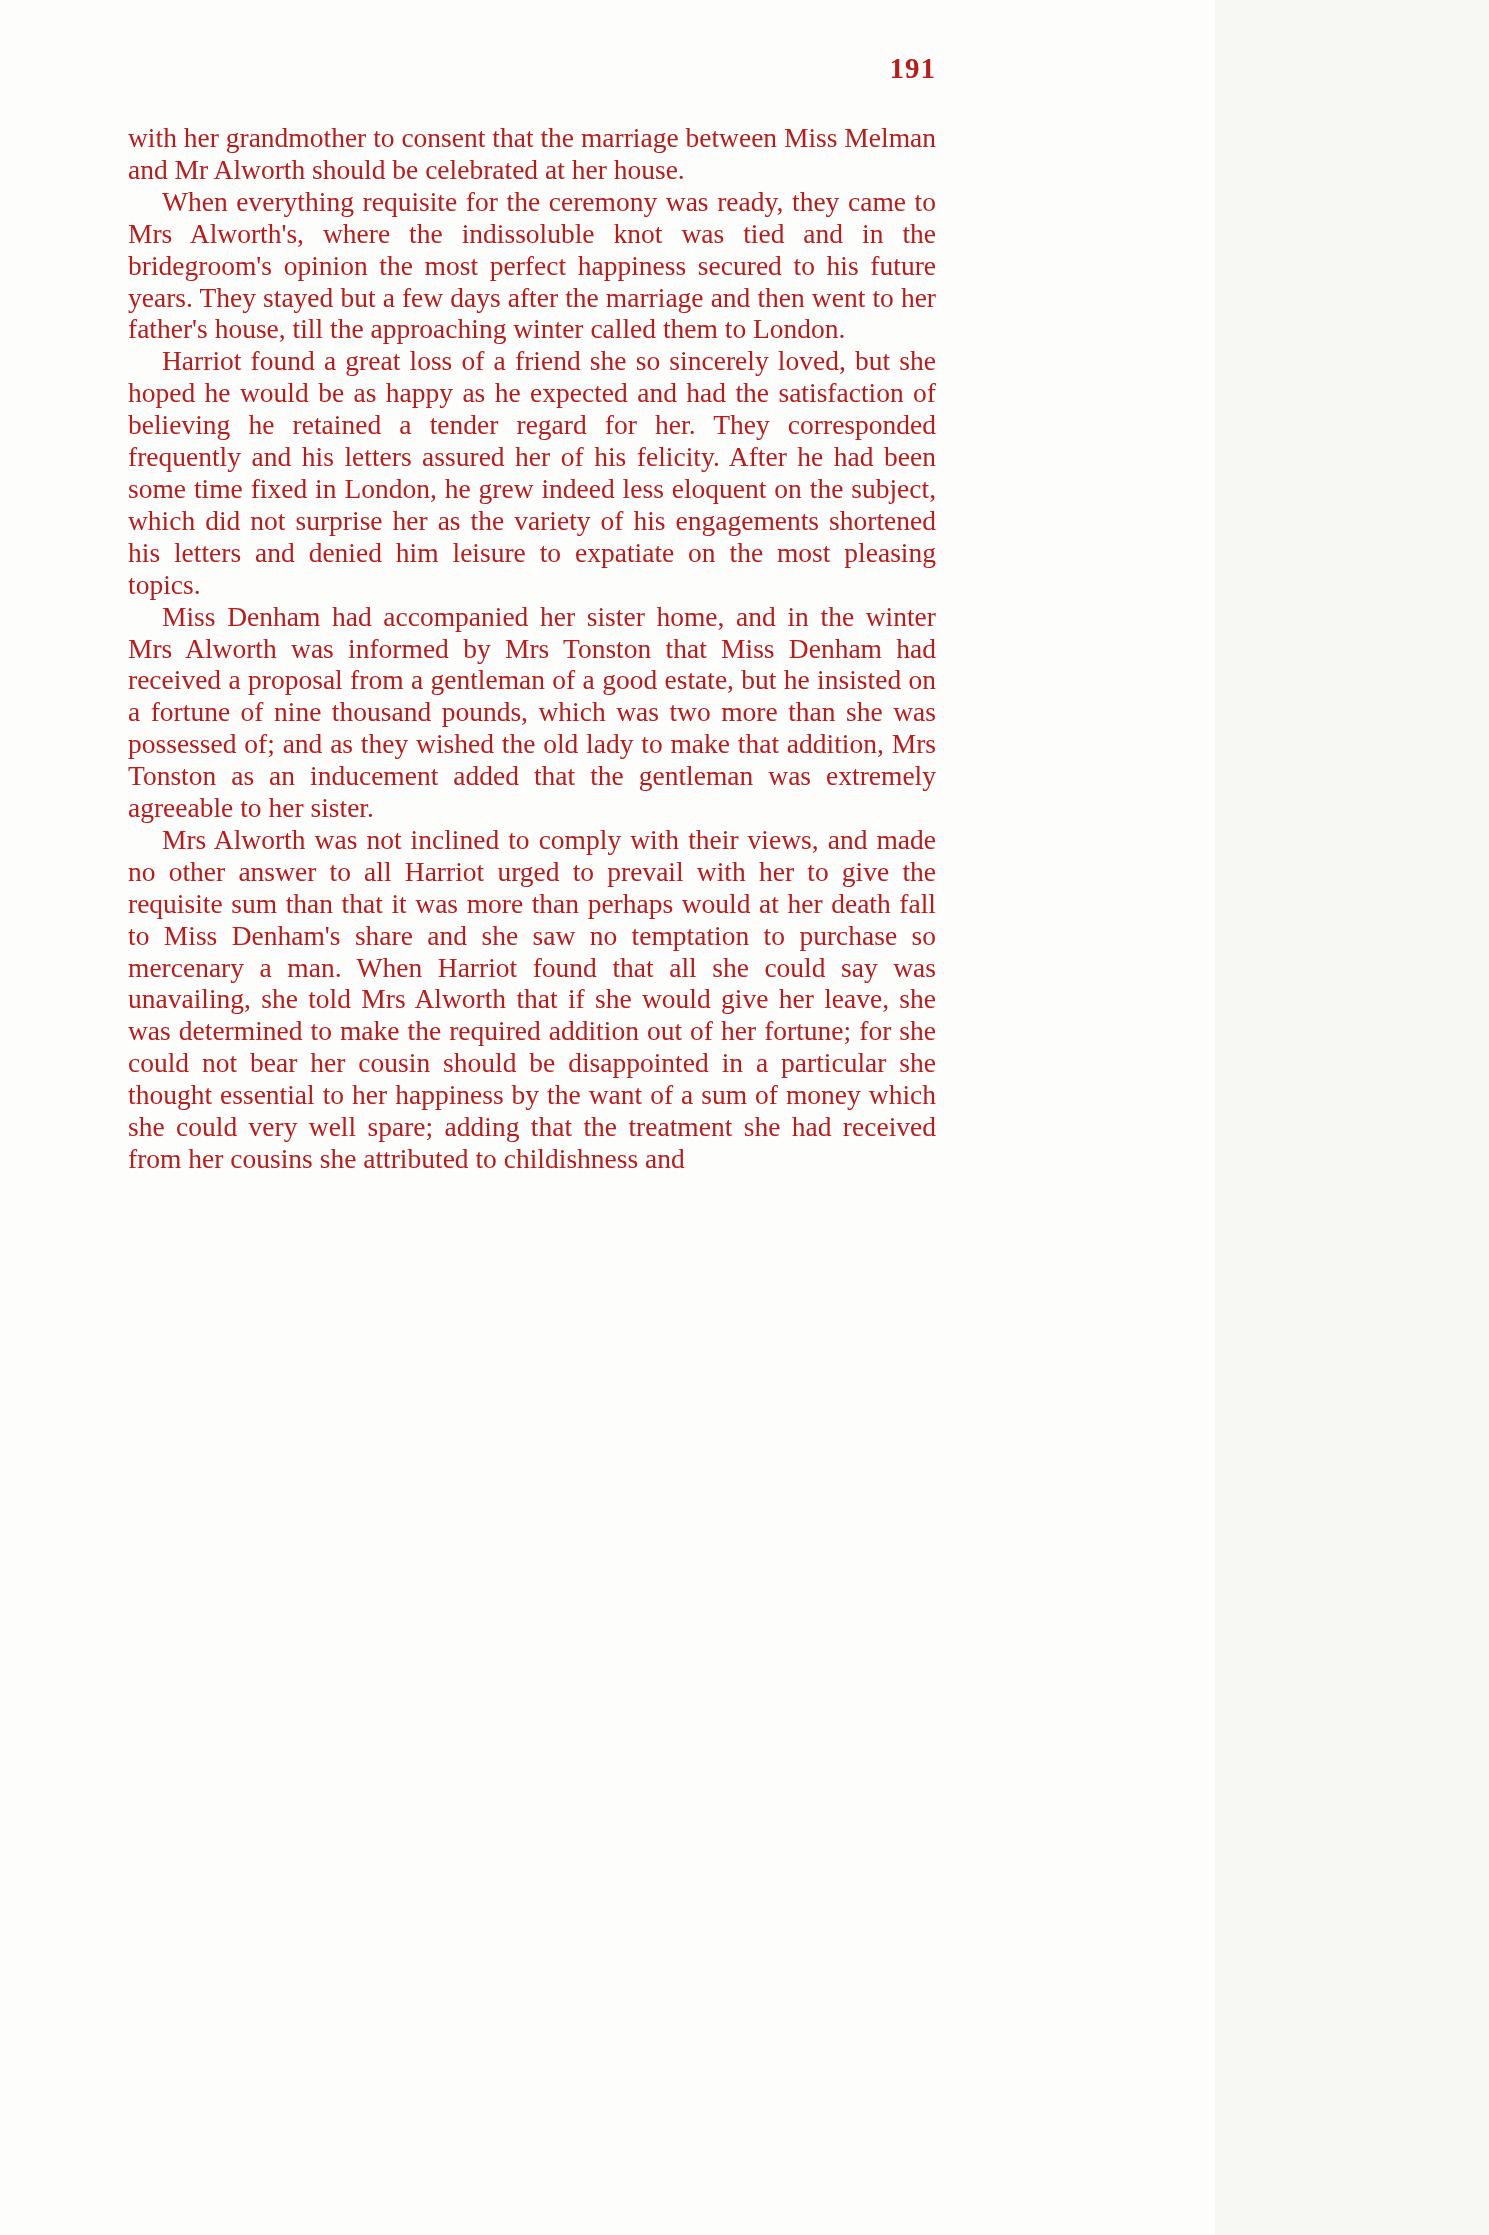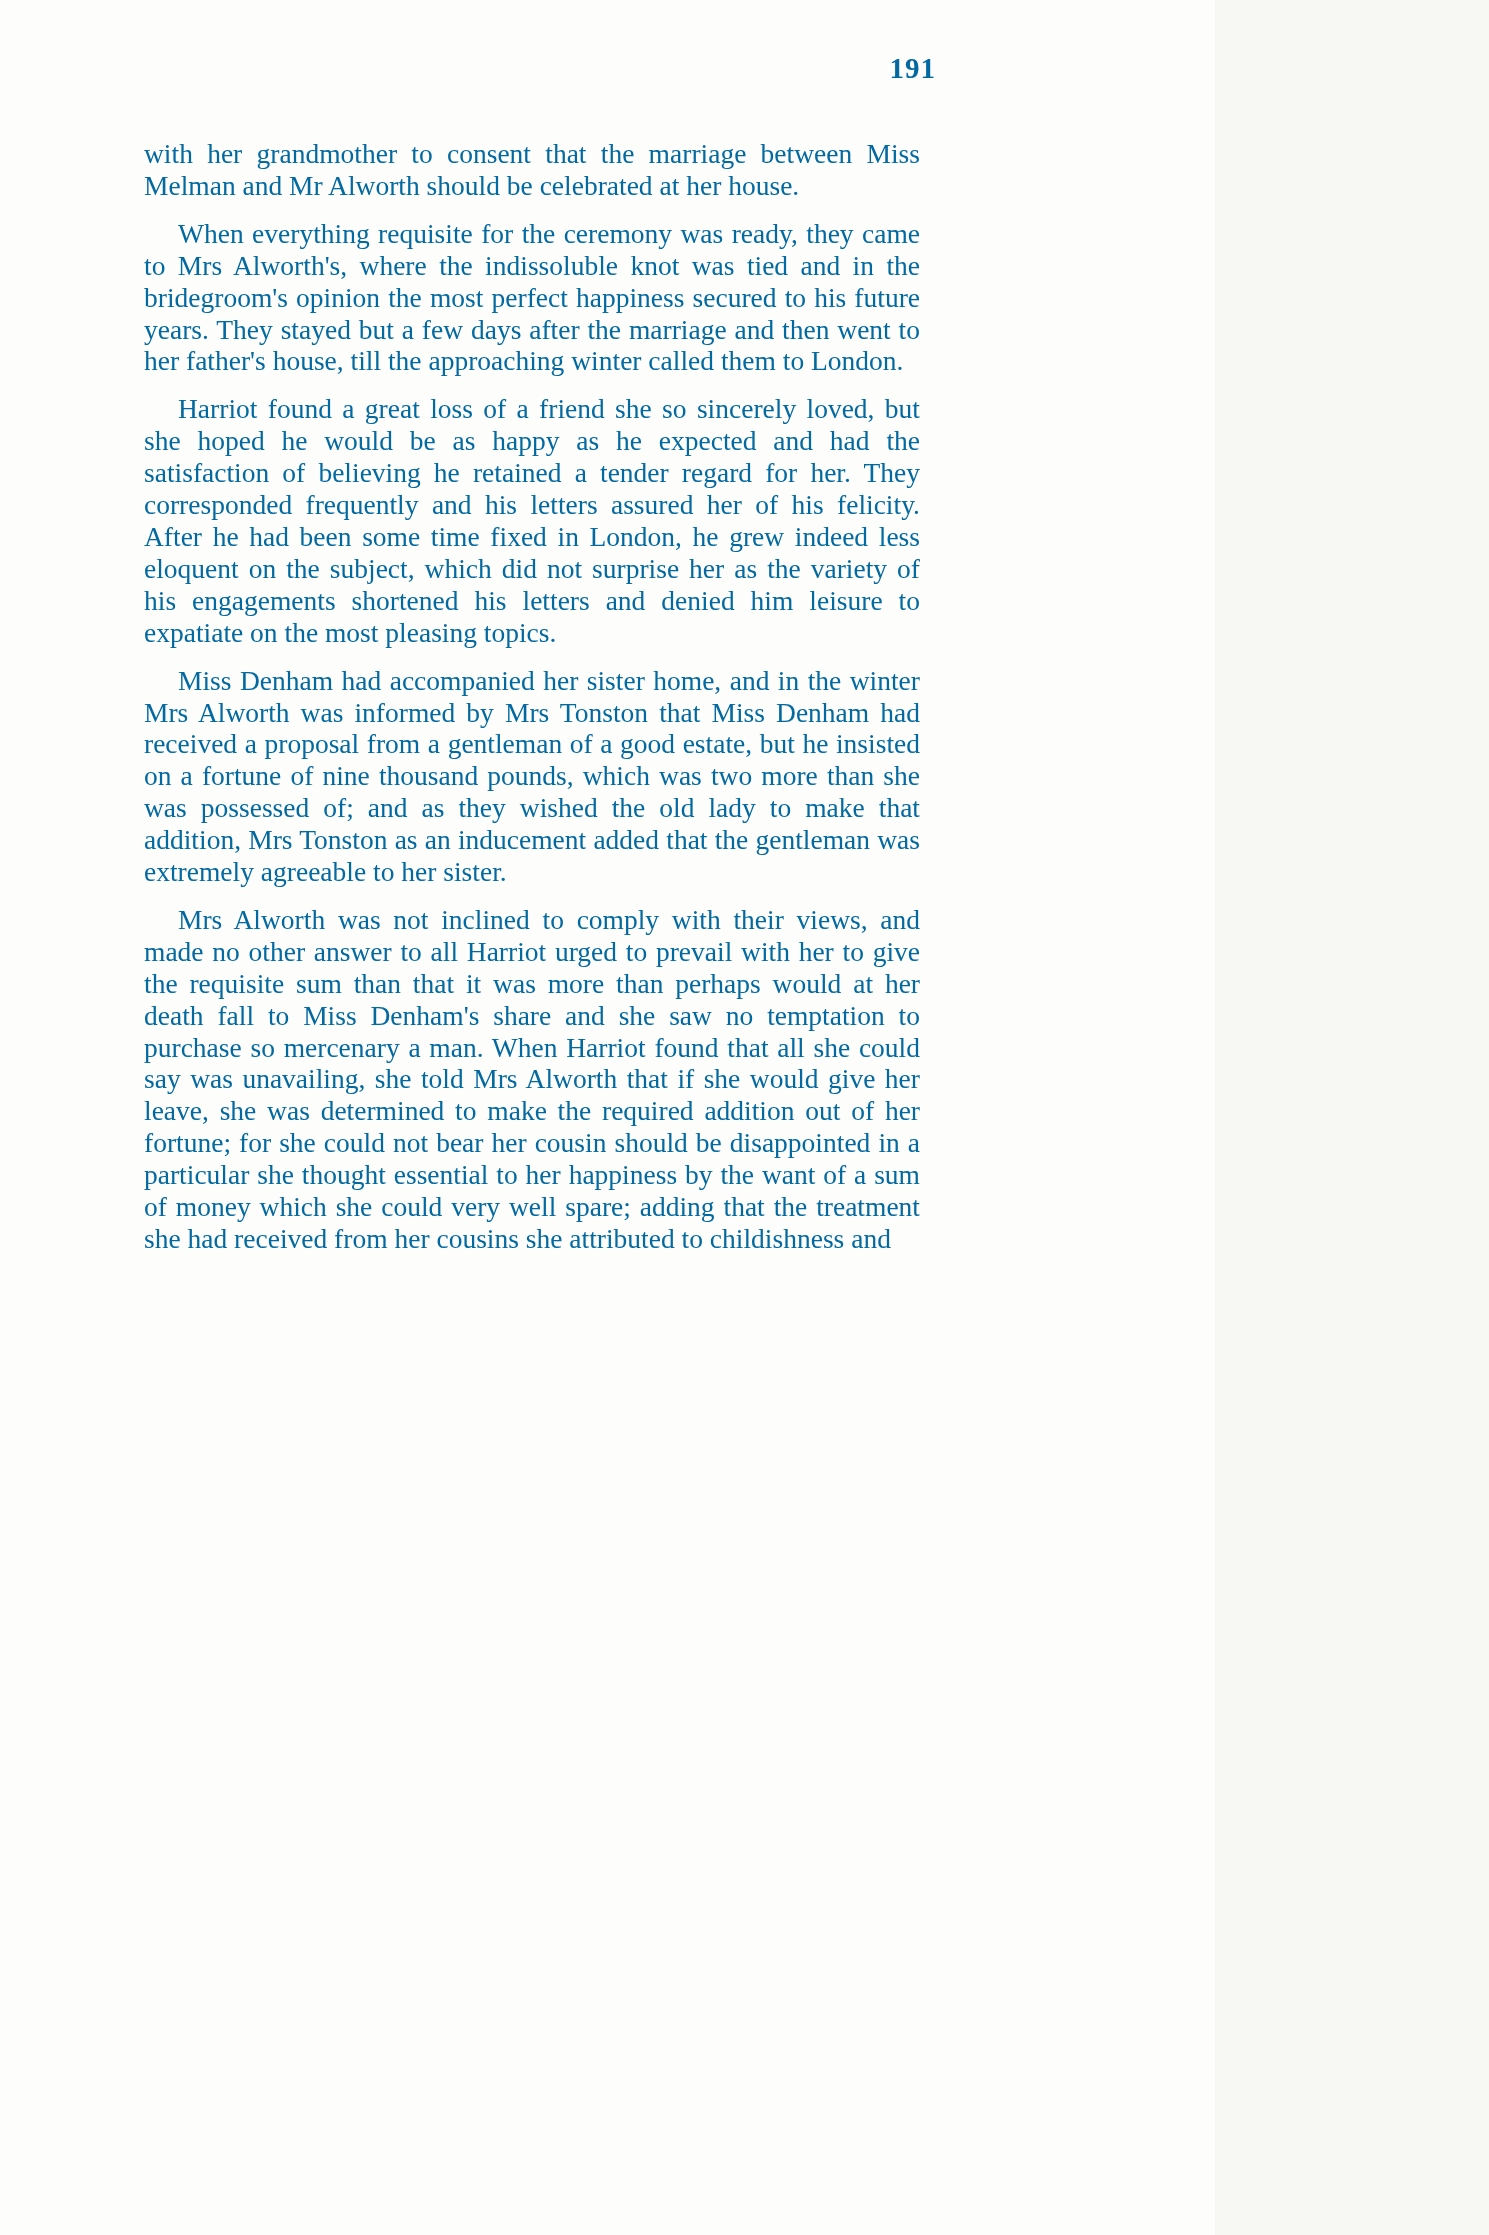--- a/index.html
+++ b/index.html
@@ -6,21 +6,21 @@
     margin: 0;
     padding: 0;
     background: #f7f7f4;
   }
   .scan-page {
     position: relative;
     width: 1215px;
     height: 2235px;
     background: #fdfdfb;
     font-family: "Liberation Serif", "DejaVu Serif", serif;
-    color: #0369a1;
+    color: #b91c1c;
     overflow: hidden;
   }
   .page-number {
     position: absolute;
     top: 52px;
     left: 128px;
     width: 808px;
     text-align: right;
     font-size: 29px;
     font-weight: bold;
@@ -29,21 +29,21 @@
   .text-block {
     position: absolute;
     top: 122px;
     left: 128px;
     width: 808px;
     font-size: 27.5px;
     line-height: 31.9px;
     text-align: justify;
   }
   .text-block p {
-    margin: 16px;
+    margin: 0;
     padding: 0;
   }
   .text-block p.indent {
     text-indent: 34px;
   }
 </style>
 </head>
 <body>
 
 <div class="scan-page">

